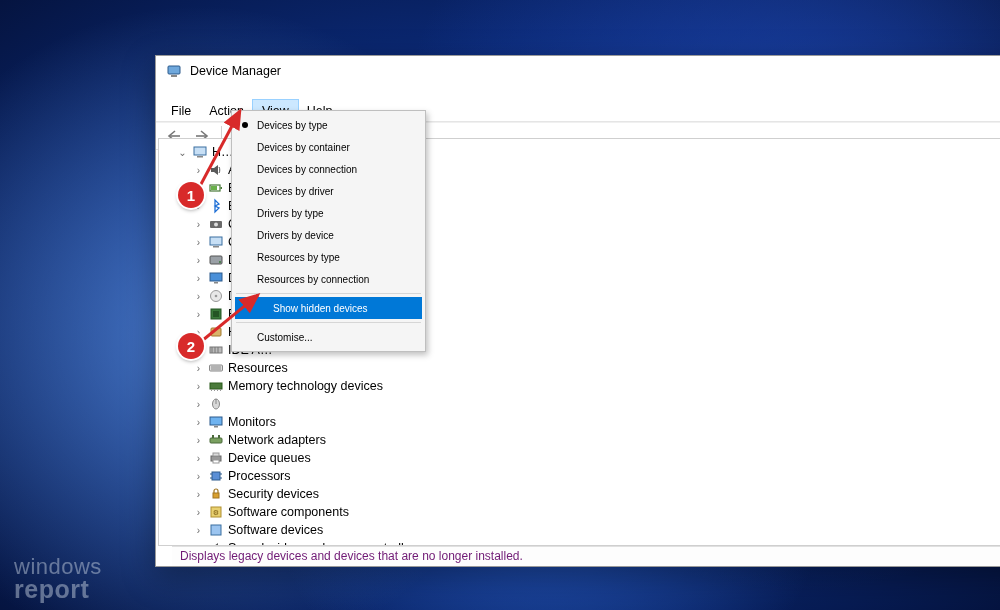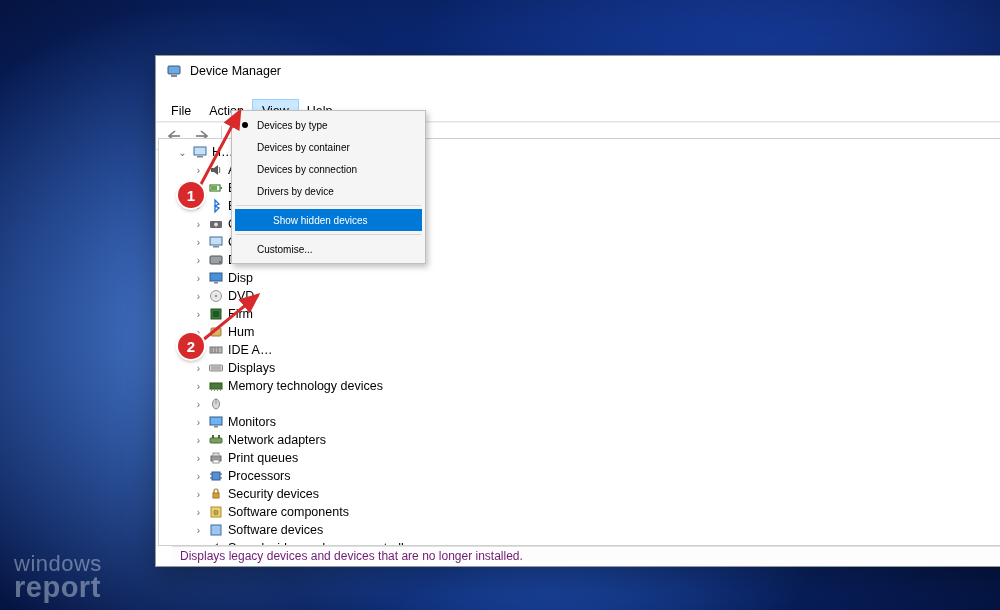--- a/index.html
+++ b/index.html
@@ -9,21 +9,21 @@
     background:
       radial-gradient(circle at 20% 55%, rgba(120,180,255,.55), rgba(10,40,120,0) 38%),
       radial-gradient(circle at 55% 75%, rgba(60,130,255,.55), rgba(10,40,120,0) 40%),
       radial-gradient(circle at 80% 30%, rgba(40,90,220,.6), rgba(10,40,120,0) 45%),
       radial-gradient(ellipse at 50% 50%, #1a4ed8 0%, #0b2a78 55%, #051440 100%);
   }
   .watermark {
     position: absolute; left: 14px; bottom: 8px; color: #cfd9e6; opacity: .45;
     font-size: 22px; line-height: .95; font-weight: 300; letter-spacing: .5px; pointer-events:none;
   }
-  .watermark b { font-weight: 600; display:block; font-size:29px; }
+  .watermark b { font-weight: 600; display:block; font-size:25px; }
 
   .window {
     position: absolute; left: 155px; top: 55px; width: 984px; height: 512px;
     background: #ffffff; border: 1px solid #9a9a9a; box-shadow: 0 10px 30px rgba(0,0,0,.35);
   }
   .titlebar { height: 30px; display:flex; align-items:center; padding: 0 6px 0 10px; }
   .titlebar .appicon { width:16px; height:16px; margin-right:8px; }
   .titlebar .title { flex:1; font-size: 12.5px; }
   .winbtn { width:46px; height:30px; display:flex; align-items:center; justify-content:center; }
   .winbtn svg { width:11px; height:11px; }
@@ -260,21 +260,21 @@
               </div>
               <div class="node">
                 <span class="expander">›</span>
                 <span class="nicon">
                   <svg viewBox="0 0 16 16">
                     <rect x="1.5" y="5" width="13" height="6" rx="1" fill="#ddd" stroke="#888"></rect>
                     <line x1="3" y1="7" x2="13" y2="7" stroke="#888"></line>
                     <line x1="3" y1="9" x2="13" y2="9" stroke="#888"></line>
                   </svg>
                 </span>
-                <span class="nlabel">Displays</span>
+                <span class="nlabel">Resources</span>
               </div>
               <div class="node">
                 <span class="expander">›</span>
                 <span class="nicon">
                   <svg viewBox="0 0 16 16">
                     <rect x="2" y="5" width="12" height="6" fill="#4a7a3a" stroke="#2a5a1a"></rect>
                     <rect x="3" y="11" width="1" height="2" fill="#999"></rect>
                     <rect x="6" y="11" width="1" height="2" fill="#999"></rect>
                     <rect x="9" y="11" width="1" height="2" fill="#999"></rect>
                     <rect x="12" y="11" width="1" height="2" fill="#999"></rect>
@@ -314,21 +314,21 @@
               </div>
               <div class="node">
                 <span class="expander">›</span>
                 <span class="nicon">
                   <svg viewBox="0 0 16 16">
                     <rect x="3" y="6" width="10" height="5" fill="#999" stroke="#666"></rect>
                     <rect x="5" y="3" width="6" height="3" fill="#ddd" stroke="#999"></rect>
                     <rect x="5" y="10" width="6" height="3" fill="#fff" stroke="#999"></rect>
                   </svg>
                 </span>
-                <span class="nlabel">Print queues</span>
+                <span class="nlabel">Device queues</span>
               </div>
               <div class="node">
                 <span class="expander">›</span>
                 <span class="nicon">
                   <svg viewBox="0 0 16 16">
                     <rect x="4" y="4" width="8" height="8" fill="#5a8fd6" stroke="#2c5a8c"></rect>
                     <line x1="2" y1="6" x2="4" y2="6" stroke="#2c5a8c"></line>
                     <line x1="2" y1="10" x2="4" y2="10" stroke="#2c5a8c"></line>
                     <line x1="12" y1="6" x2="14" y2="6" stroke="#2c5a8c"></line>
                     <line x1="12" y1="10" x2="14" y2="10" stroke="#2c5a8c"></line>
@@ -390,21 +390,33 @@
         <span class="bullet"></span>
         <span>Devices by type</span>
       </div>
     <div class="ditem">
         <span>Devices by container</span>
       </div>
     <div class="ditem">
         <span>Devices by connection</span>
       </div>
     <div class="ditem">
+        <span>Devices by driver</span>
+      </div>
+    <div class="ditem">
+        <span>Drivers by type</span>
+      </div>
+    <div class="ditem">
         <span>Drivers by device</span>
+      </div>
+    <div class="ditem">
+        <span>Resources by type</span>
+      </div>
+    <div class="ditem">
+        <span>Resources by connection</span>
       </div>
     <div class="dsep"></div>
     <div class="ditem highlight">
         <span>Show hidden devices</span>
       </div>
     <div class="dsep"></div>
     <div class="ditem">
         <span>Customise...</span>
       </div>
   </div>

